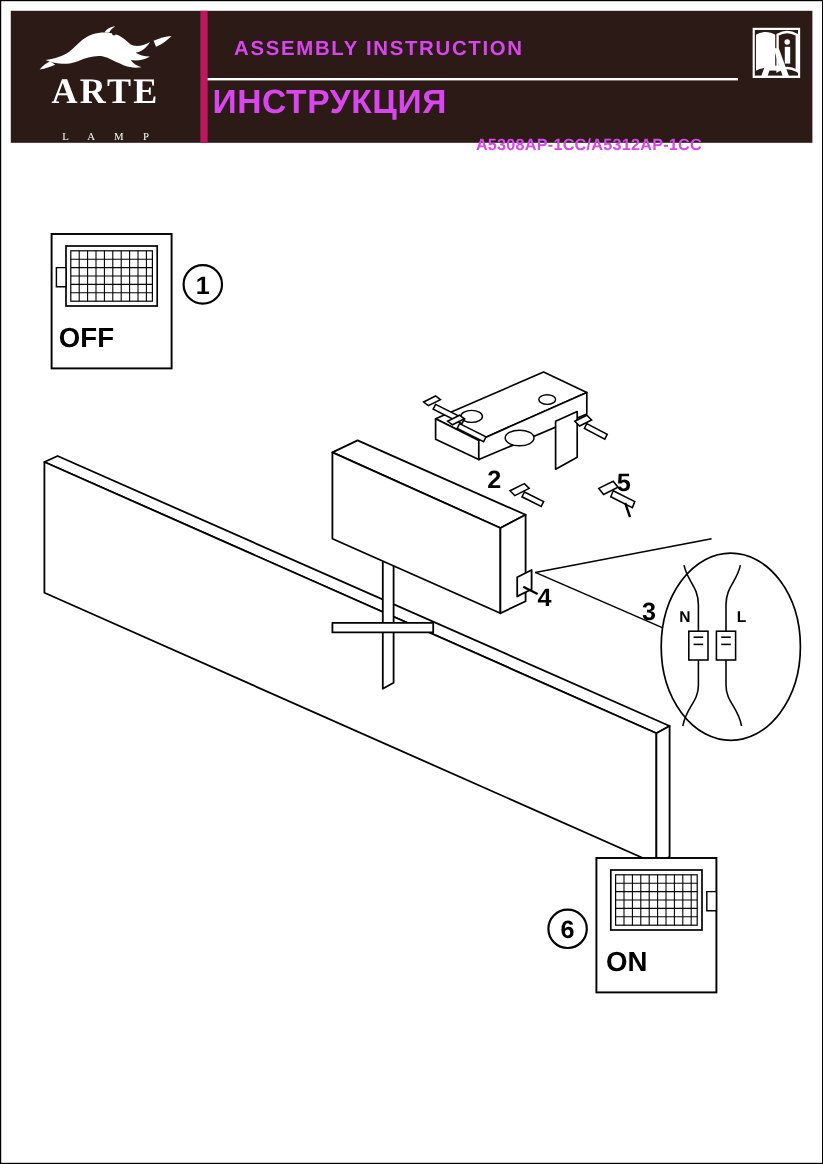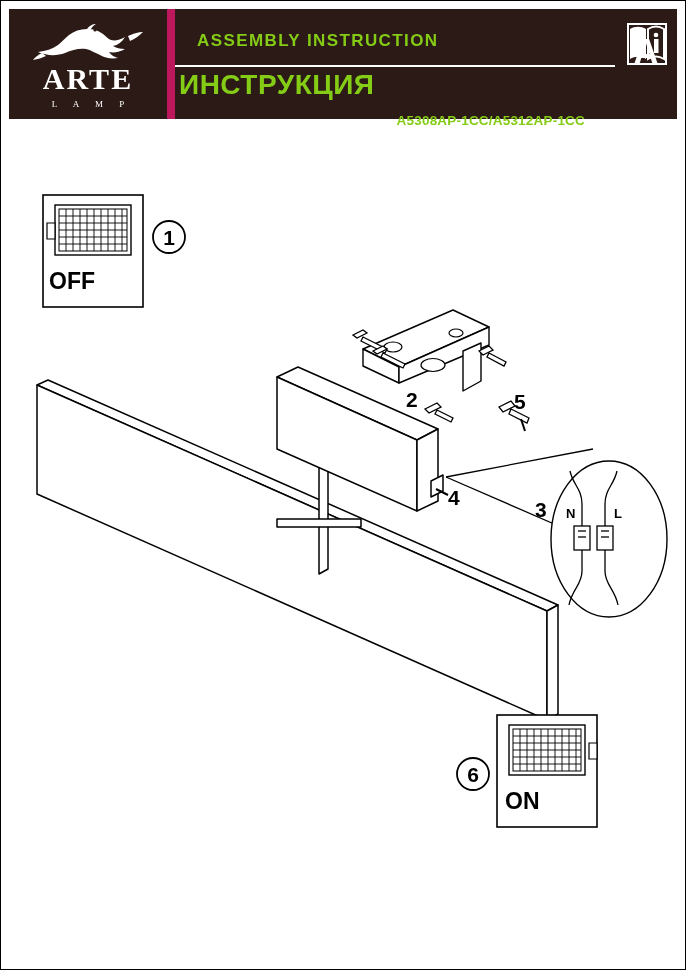--- a/index.html
+++ b/index.html
@@ -29,53 +29,53 @@
     width: 668px;
     height: 110px;
     background: #2b1a15;
     box-sizing: border-box;
     display: flex;
     flex-direction: row;
     align-items: stretch;
   }
   #logo-cell {
     width: 158px;
-    border-right: 8px solid #be185d;
+    border-right: 6px solid #be185d;
     position: relative;
     display: flex;
     flex-direction: column;
     align-items: center;
-    justify-content: center;
+    justify-content: flex-end;
     color: #ffffff;
   }
   #griffin {
     width: 112px;
     height: 40px;
     margin-top: 2px;
   }
   #brand-name {
     font-family: "Liberation Serif", serif;
     font-size: 30px;
     letter-spacing: 2px;
     line-height: 1;
     font-weight: 700;
     margin-top: 2px;
   }
   #brand-sub {
     font-family: "Liberation Serif", serif;
     font-size: 9px;
     letter-spacing: 7px;
-    margin-top: 5px;
+    margin-top: 17px;
     margin-left: 7px;
   }
 
   #title-cell {
     flex: 1;
     position: relative;
-    color: #84cc16;
+    color: #d946ef;
     padding-left: 18px;
   }
   #title-en {
     position: absolute;
     left: 22px;
     top: 22px;
     font-size: 17px;
     letter-spacing: 1.4px;
     font-weight: 700;
   }

